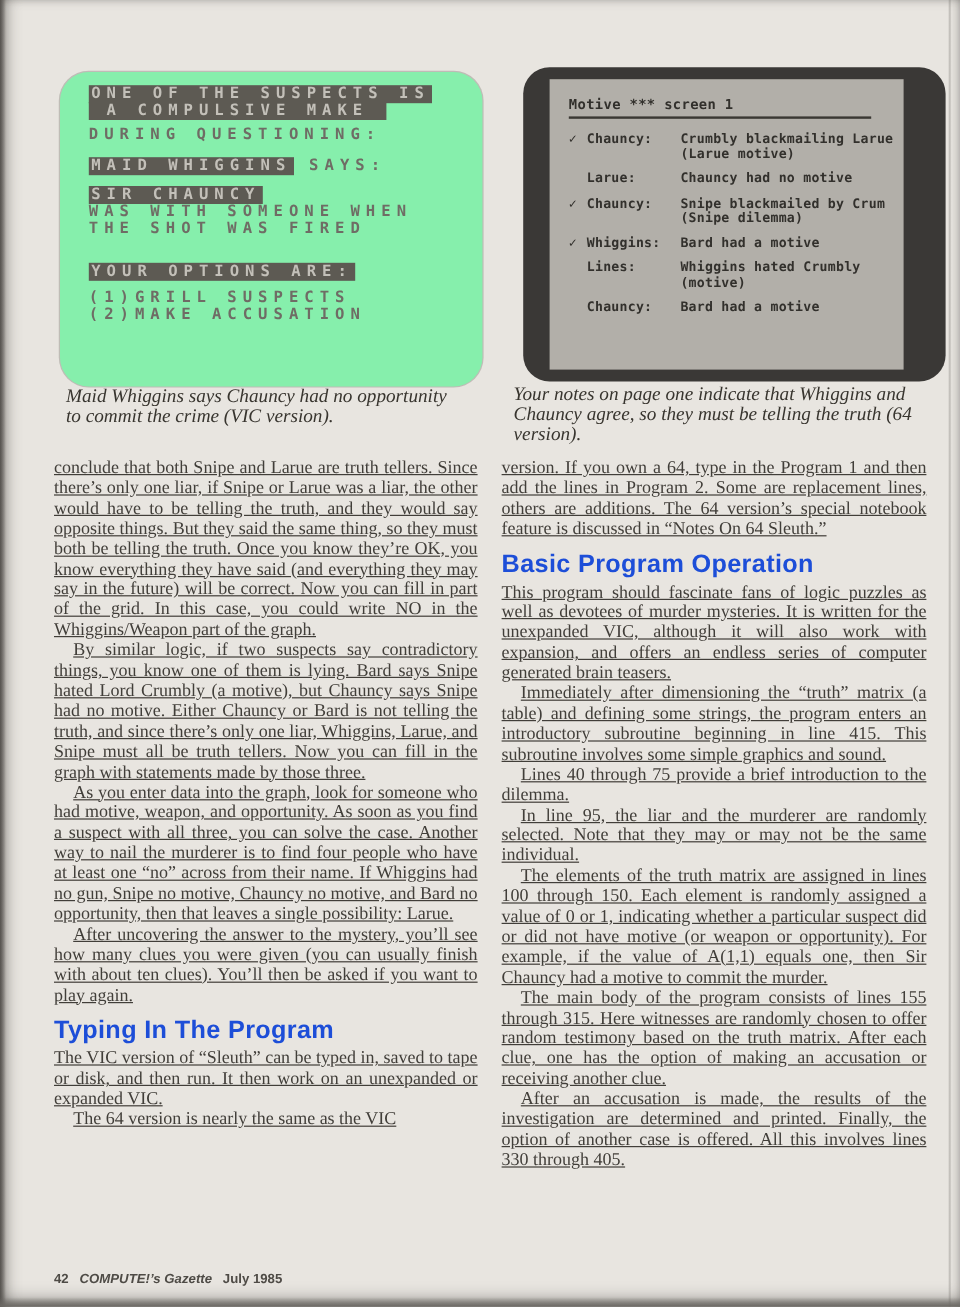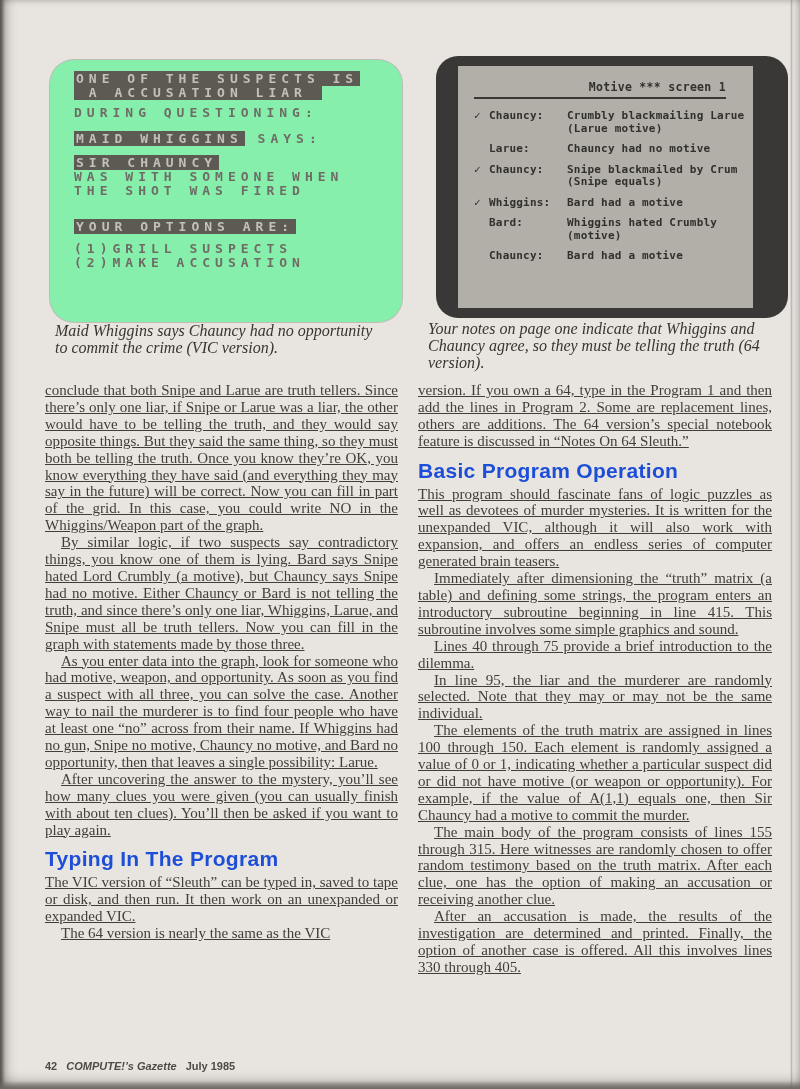--- a/index.html
+++ b/index.html
@@ -29,21 +29,21 @@
   .vsp6{height:6px;} .vsp12{height:12px;} .vsp10{height:10px;} .vsp22{height:22px;} .vsp8{height:8px;}
 
   
   .c64-shot{position:absolute;left:436px;top:56px;width:352px;height:262px;
     background:#3a3836;border-radius:22px;}
   .c64-screen{position:absolute;left:22px;top:10px;width:295px;height:242px;
     background:#b2afa9;}
   .c64-inner{padding:14px 8px 0 16px;font-family:"DejaVu Sans Mono",monospace;
     font-weight:bold;color:#32302c;}
   .c64-title{font-size:11.5px;letter-spacing:.3px;border-bottom:2px solid #3a3833;
-    padding-bottom:3px;width:93%;margin-bottom:11px;text-align:right;}
+    padding-bottom:3px;width:93%;margin-bottom:11px;}
   .c64-row{display:flex;margin-bottom:9px;font-size:11px;line-height:11.5px;letter-spacing:.2px;}
   .c64-check{width:15px;flex:0 0 15px;}
   .c64-speaker{width:78px;flex:0 0 78px;}
   .c64-stmt{flex:1;}
   .c64-note{margin-top:1px;}
   .c64-note:empty{display:none;}
 
   
   .caption{position:absolute;font-style:italic;font-size:16px;line-height:17px;color:#38352f;}
   .cap-left{left:55px;top:322px;width:332px;}
@@ -67,21 +67,21 @@
 </head>
 <body>
 
 <div class="page">
   <div class="edge-left"></div>
   <div class="fold-right"></div>
 
   <div class="vic-shot">
     <div class="vic-text">
       <div class="vline"><span class="vrev">ONE OF THE SUSPECTS IS</span></div>
-      <div class="vline"><span class="vrev"> A ACCUSATION LIAR </span></div>
+      <div class="vline"><span class="vrev"> A COMPULSIVE MAKE </span></div>
       <div class="vsp6"></div>
       <div class="vline">DURING QUESTIONING:</div>
       <div class="vsp12"></div>
       <div class="vline"><span class="vrev">MAID WHIGGINS</span><span> SAYS:</span></div>
       <div class="vsp10"></div>
       <div class="vline"><span class="vrev">SIR CHAUNCY</span></div>
       <div class="vline">WAS WITH SOMEONE WHEN</div>
       <div class="vline">THE SHOT WAS FIRED</div>
       <div class="vsp22"></div>
       <div class="vline"><span class="vrev">YOUR OPTIONS ARE:</span></div>
@@ -104,32 +104,32 @@
 
         <div class="c64-row">
           <span class="c64-check"></span>
           <span class="c64-speaker">Larue:</span>
           <span class="c64-stmt"><span>Chauncy had no motive</span></span>
         </div>
 
         <div class="c64-row">
           <span class="c64-check">✓</span>
           <span class="c64-speaker">Chauncy:</span>
-          <span class="c64-stmt"><span>Snipe blackmailed by Crum</span><div class="c64-note">(Snipe equals)</div></span>
+          <span class="c64-stmt"><span>Snipe blackmailed by Crum</span><div class="c64-note">(Snipe dilemma)</div></span>
         </div>
 
         <div class="c64-row">
           <span class="c64-check">✓</span>
           <span class="c64-speaker">Whiggins:</span>
           <span class="c64-stmt"><span>Bard had a motive</span></span>
         </div>
 
         <div class="c64-row">
           <span class="c64-check"></span>
-          <span class="c64-speaker">Bard:</span>
+          <span class="c64-speaker">Lines:</span>
           <span class="c64-stmt"><span>Whiggins hated Crumbly</span><div class="c64-note">(motive)</div></span>
         </div>
 
         <div class="c64-row">
           <span class="c64-check"></span>
           <span class="c64-speaker">Chauncy:</span>
           <span class="c64-stmt"><span>Bard had a motive</span></span>
         </div>
 
       </div>

